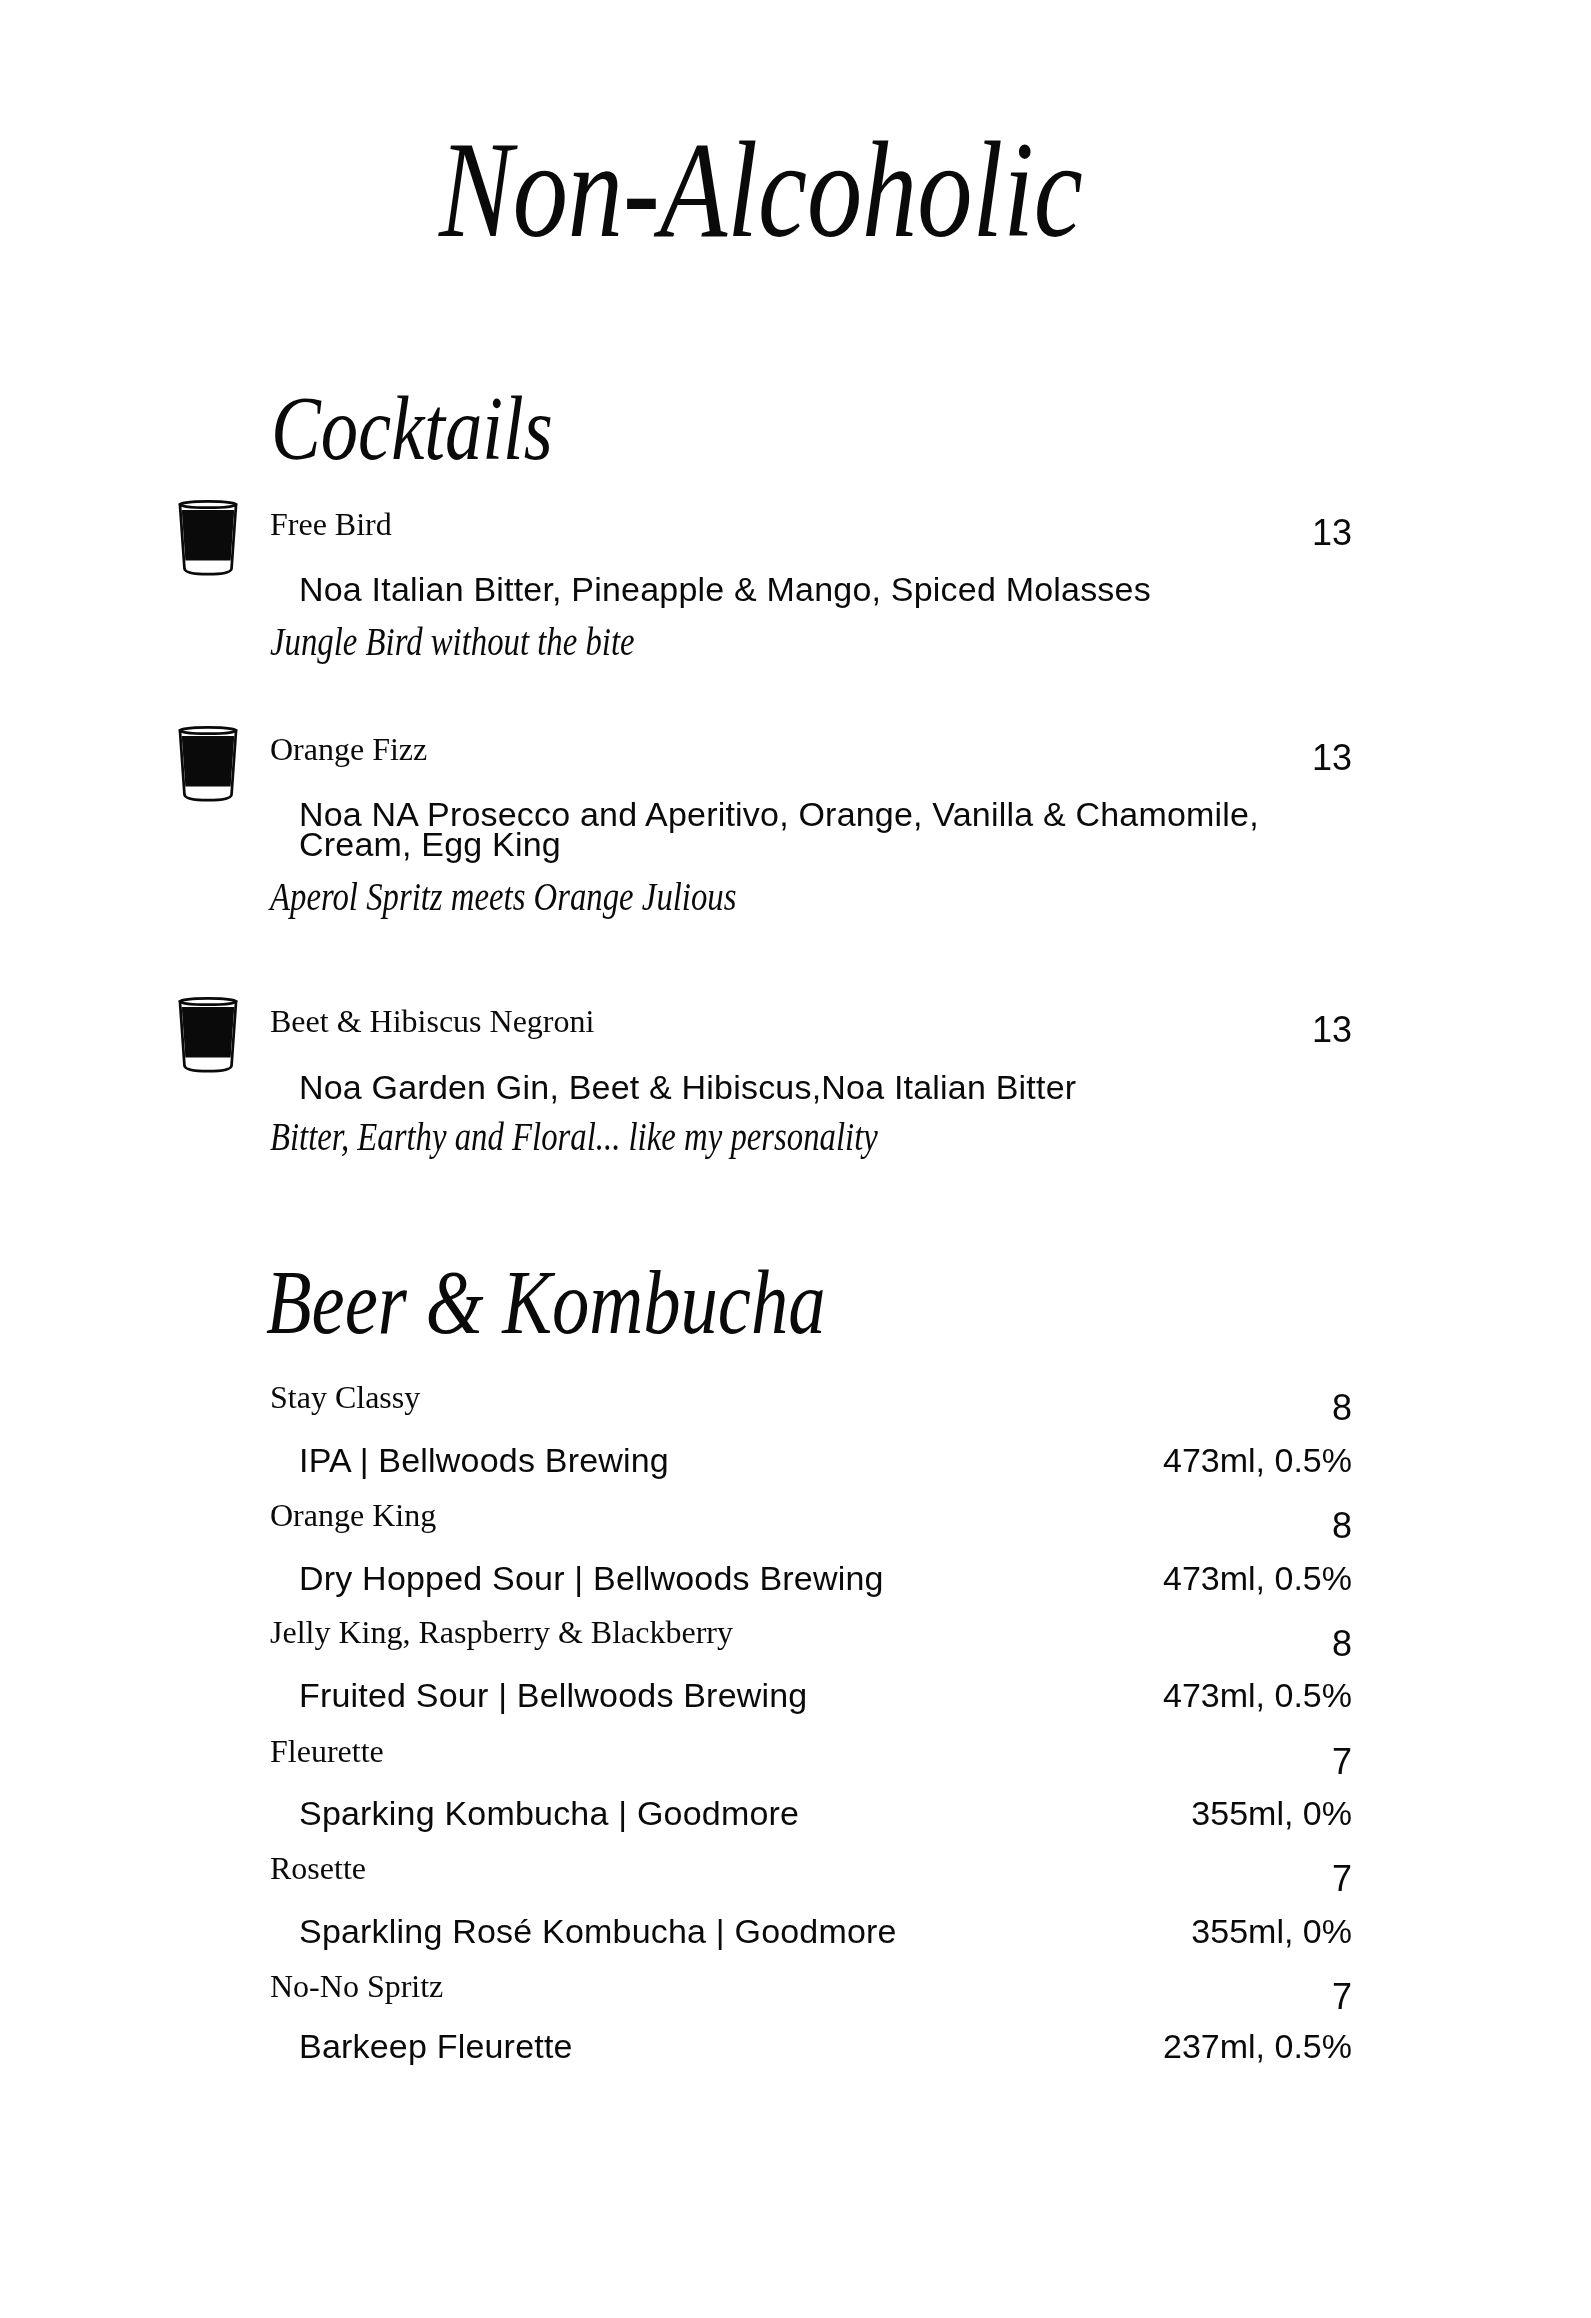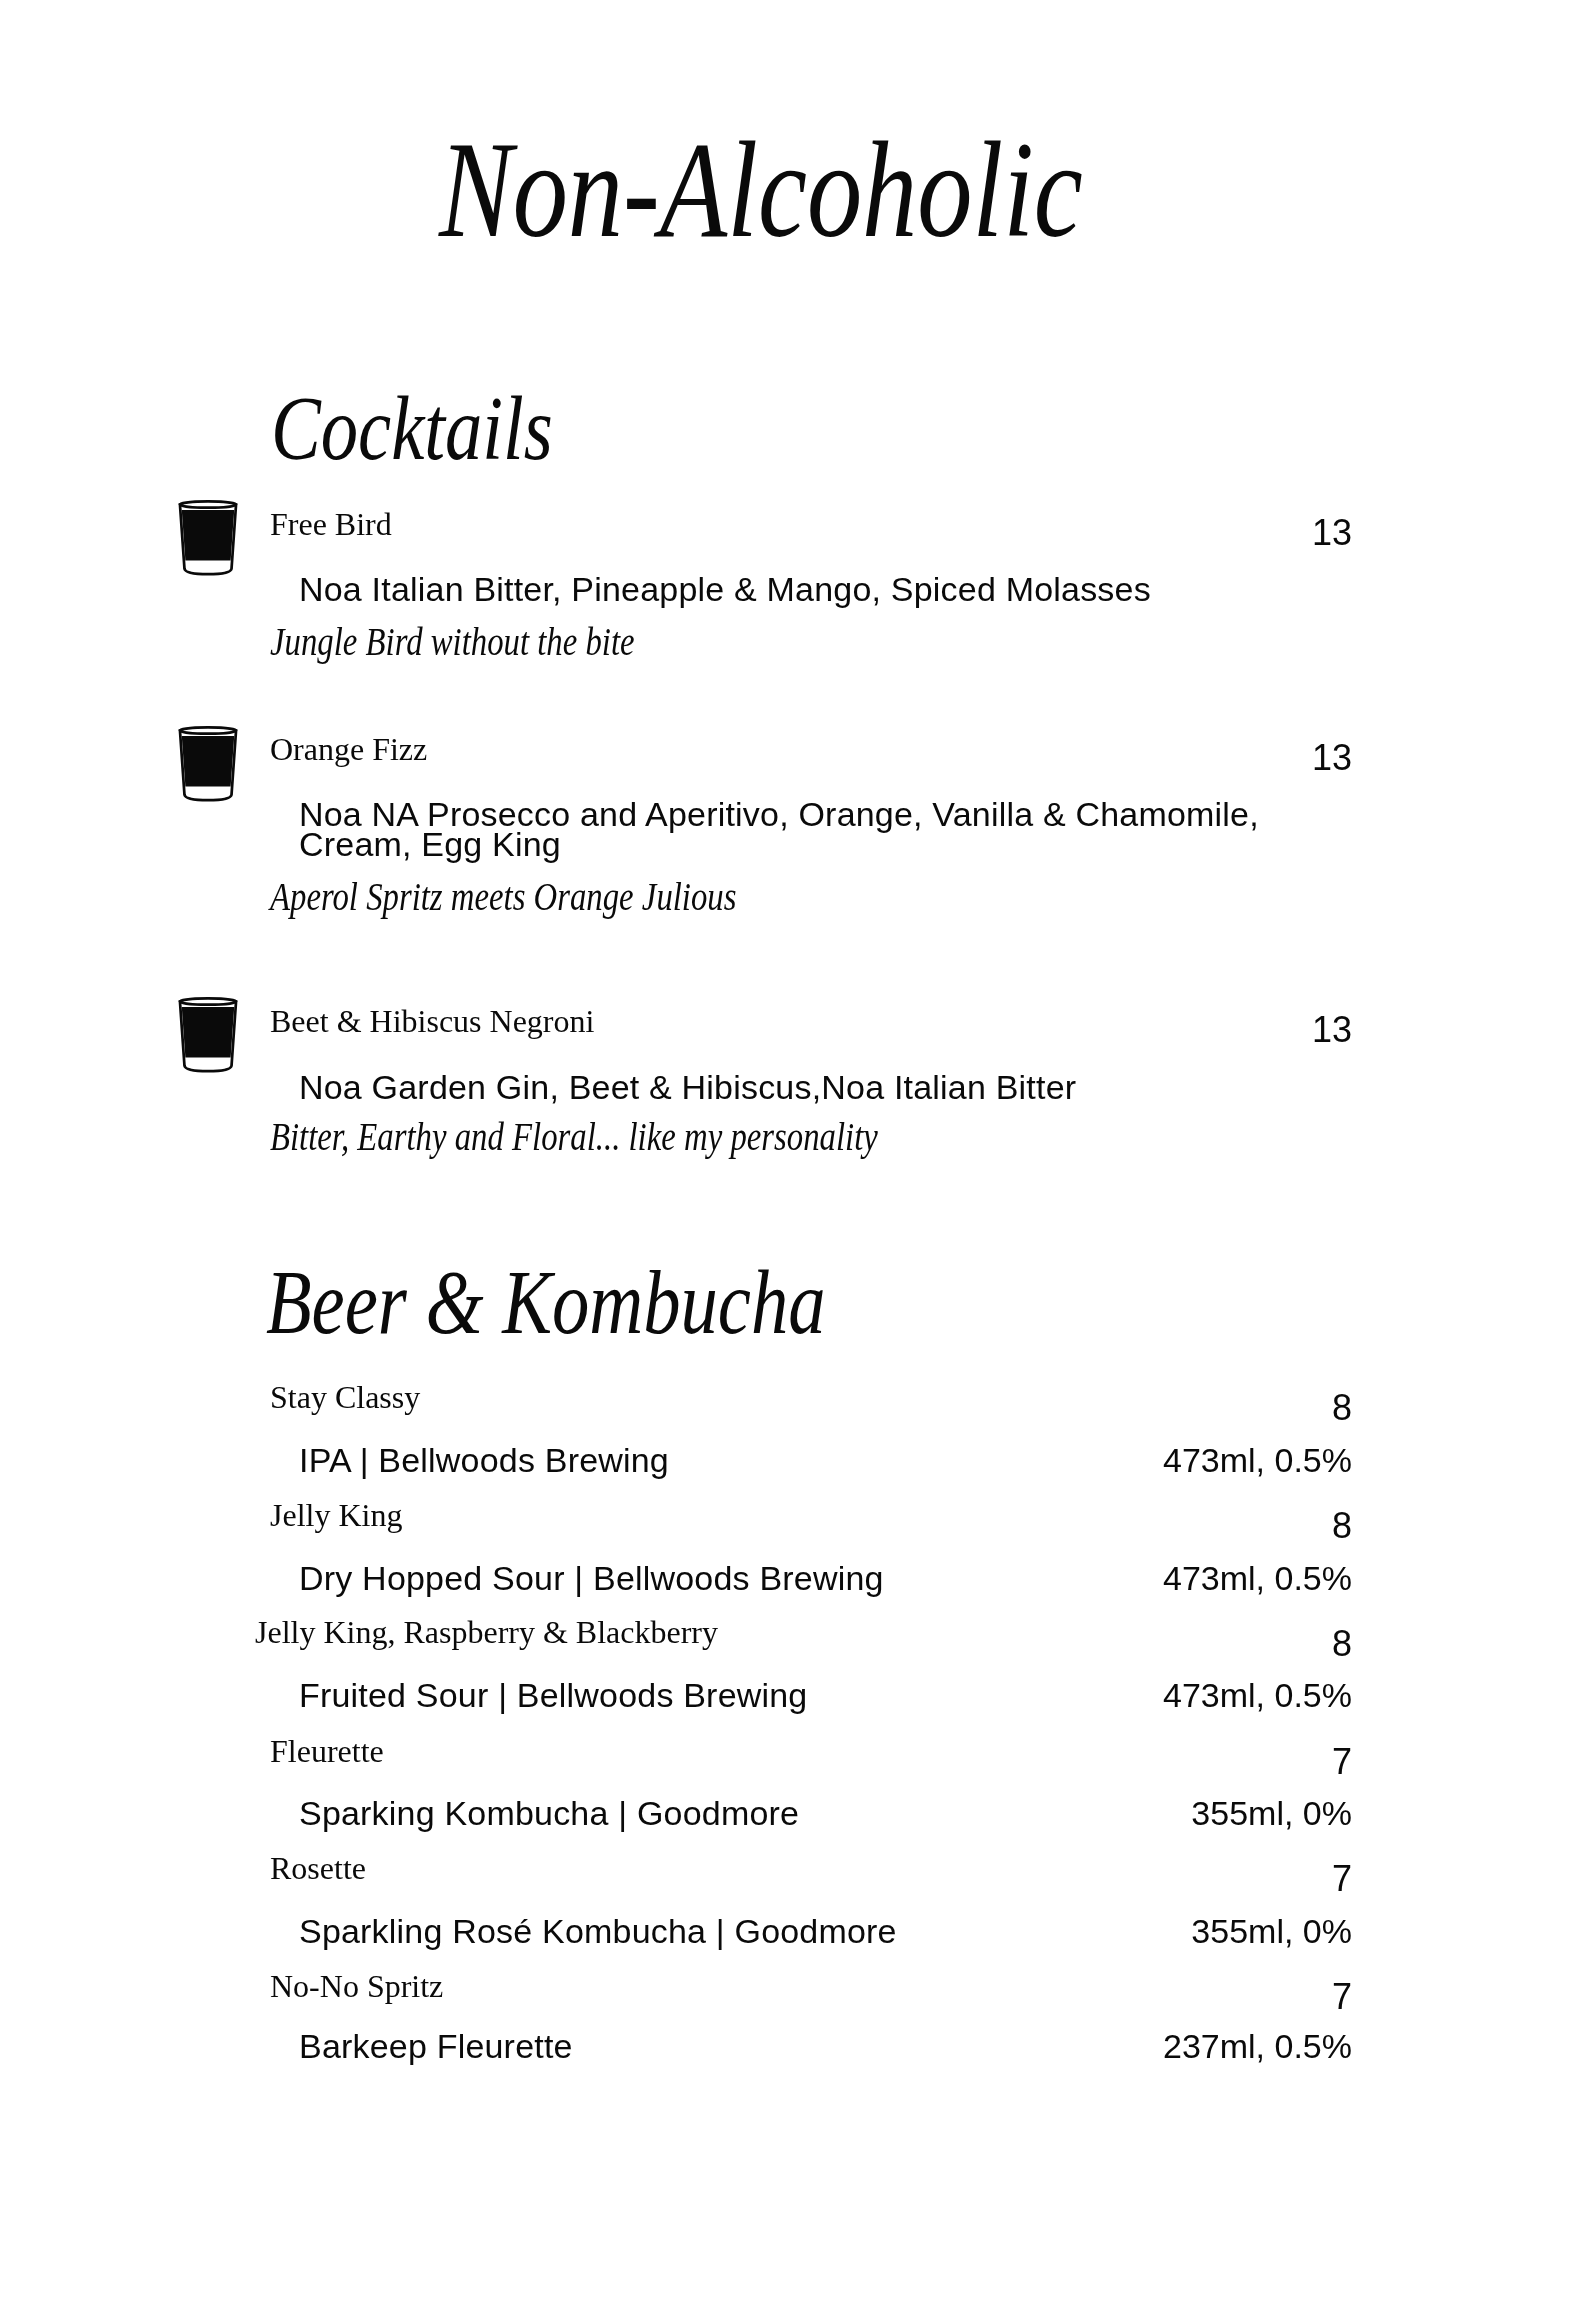--- a/index.html
+++ b/index.html
@@ -62,26 +62,26 @@
 <div class="abs desc" style="left:270px; top:1070px;">Noa Garden Gin, Beet &amp; Hibiscus,Noa Italian Bitter</div>
 <div class="abs tag" style="left:270px; top:1117px;">Bitter, Earthy and Floral... like my personality</div>
 
 <div class="abs section" style="left:266px; top:1257px;">Beer &amp; Kombucha</div>
 
 <div class="abs name" style="left:270px; top:1381px;">Stay Classy</div>
 <div class="abs price right" style="top:1390px;">8</div>
 <div class="abs desc" style="left:270px; top:1443px;">IPA | Bellwoods Brewing</div>
 <div class="abs meta right" style="top:1443px;">473ml, 0.5%</div>
 
-<div class="abs name" style="left:270px; top:1499px;">Jelly King</div>
+<div class="abs name" style="left:270px; top:1499px;">Orange King</div>
 <div class="abs price right" style="top:1508px;">8</div>
 <div class="abs desc" style="left:270px; top:1561px;">Dry Hopped Sour | Bellwoods Brewing</div>
 <div class="abs meta right" style="top:1561px;">473ml, 0.5%</div>
 
-<div class="abs name" style="left:255px; top:1616px;">Jelly King, Raspberry &amp; Blackberry</div>
+<div class="abs name" style="left:270px; top:1616px;">Jelly King, Raspberry &amp; Blackberry</div>
 <div class="abs price right" style="top:1626px;">8</div>
 <div class="abs desc" style="left:270px; top:1678px;">Fruited Sour | Bellwoods Brewing</div>
 <div class="abs meta right" style="top:1678px;">473ml, 0.5%</div>
 
 <div class="abs name" style="left:270px; top:1735px;">Fleurette</div>
 <div class="abs price right" style="top:1744px;">7</div>
 <div class="abs desc" style="left:270px; top:1796px;">Sparking Kombucha | Goodmore</div>
 <div class="abs meta right" style="top:1796px;">355ml, 0%</div>
 
 <div class="abs name" style="left:270px; top:1852px;">Rosette</div>

